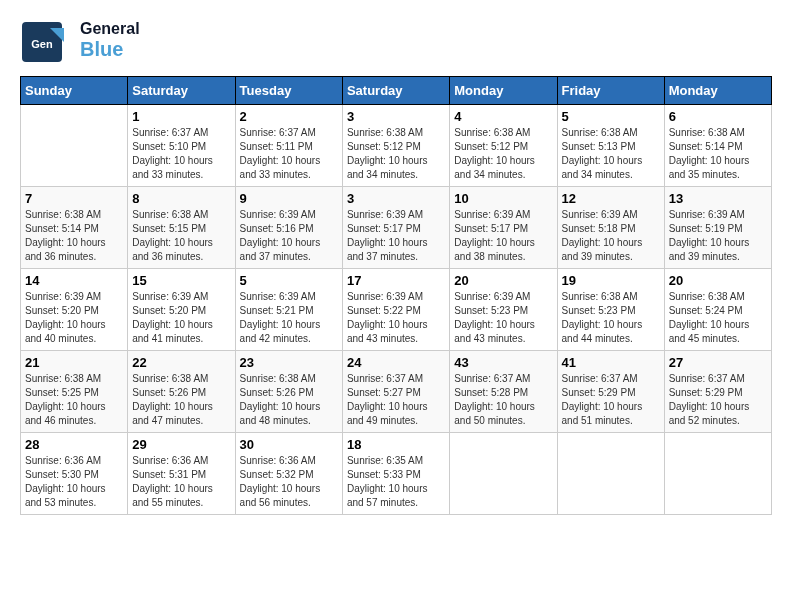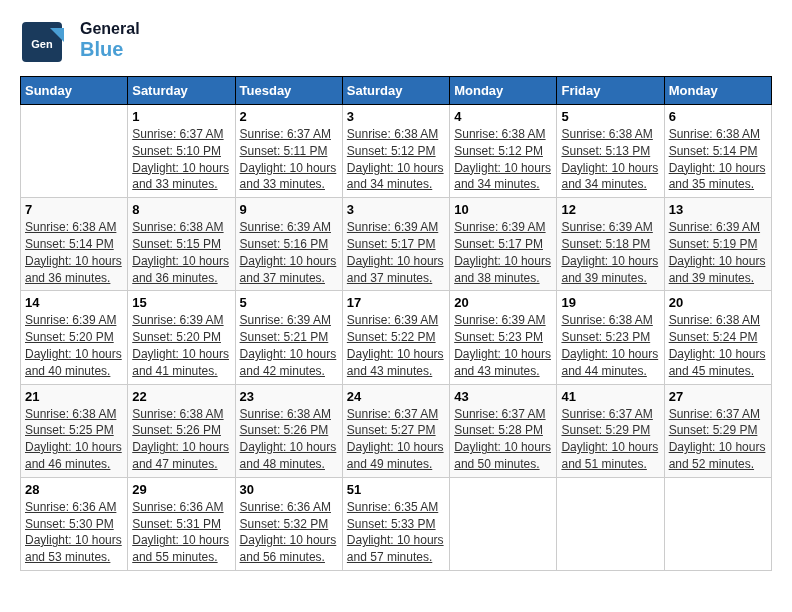--- a/index.html
+++ b/index.html
@@ -70,22 +70,21 @@
       background-color: #ffffff;
     }
     .day-num {
       font-weight: bold;
       font-size: 13px;
       margin-bottom: 2px;
     }
     .day-info {
       color: #333;
       line-height: 1.4;
-      font-size: 12px;
-      text-decoration: underline;
+      font-size: 10px;
     }
     .empty-cell {
       background: #fff !important;
     }
   </style>
 </head>
 <body>
 
 <div class="header">
   <div class="logo">
@@ -240,21 +239,21 @@
         </td>
         <td>
           <div class="day-num">29</div>
           <div class="day-info">Sunrise: 6:36 AM<br>Sunset: 5:31 PM<br>Daylight: 10 hours and 55 minutes.</div>
         </td>
         <td>
           <div class="day-num">30</div>
           <div class="day-info">Sunrise: 6:36 AM<br>Sunset: 5:32 PM<br>Daylight: 10 hours and 56 minutes.</div>
         </td>
         <td>
-          <div class="day-num">51</div>
+          <div class="day-num">18</div>
           <div class="day-info">Sunrise: 6:35 AM<br>Sunset: 5:33 PM<br>Daylight: 10 hours and 57 minutes.</div>
         </td>
         <td class="empty-cell"></td>
         <td class="empty-cell"></td>
         <td class="empty-cell"></td>
       </tr>
     </tbody>
 </table>
 
 </body></html>

